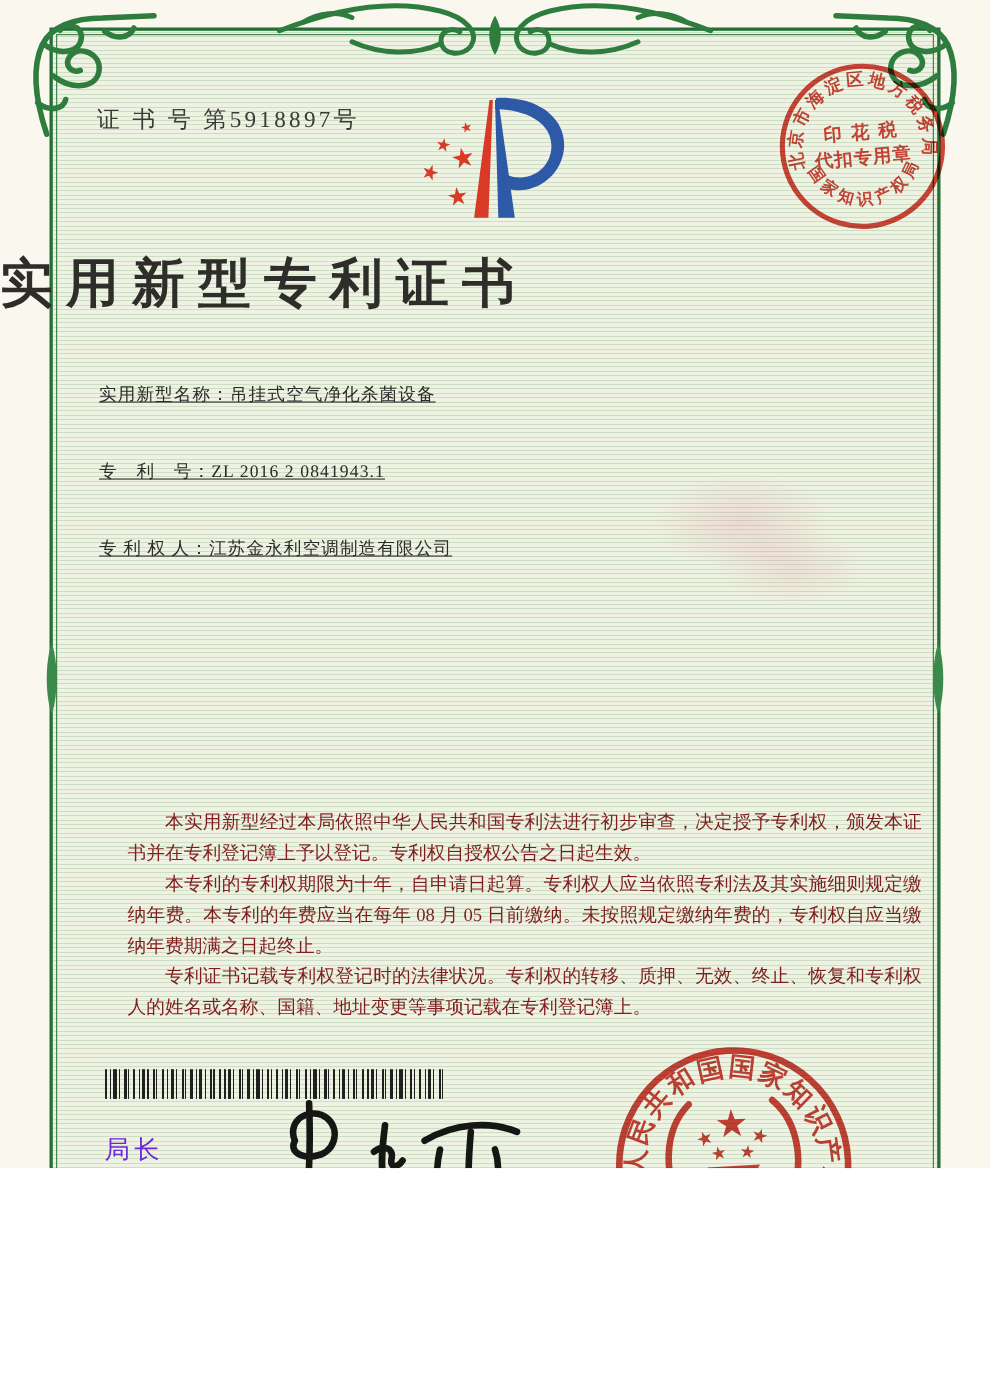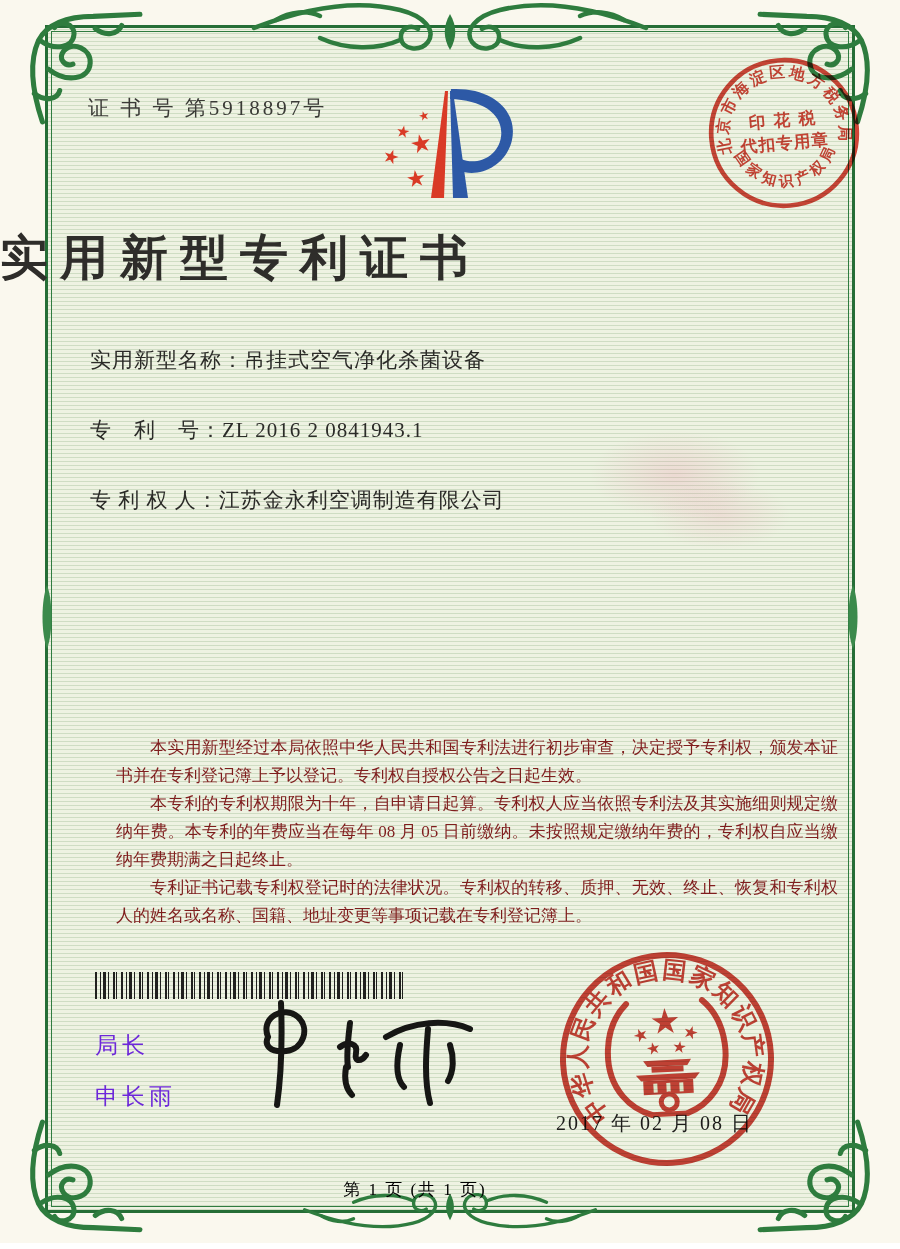--- a/index.html
+++ b/index.html
@@ -1,18 +1,18 @@
 <!DOCTYPE html>
 <html><head>
 <meta charset="utf-8">
 <style>
   html,body{margin:0;padding:0;}
   .page{
     position:relative;
-    width:900px;height:1243px;
+    width:900px;height:1062px;
     background:#faf8ee;
     overflow:hidden;
     font-family:"Liberation Serif","DejaVu Serif",serif;
     color:#2b2b28;
   }
   
   .frame{
     position:absolute;left:45px;top:25px;width:804px;height:1182px;
     border:3px solid #256e36;
     background:
@@ -42,21 +42,21 @@
   .stamp-tax{
     position:absolute;left:706px;top:55px;width:156px;height:156px;
     mix-blend-mode:multiply;opacity:.92;transform:rotate(-5deg);
   }
   .title{
     position:absolute;left:0;right:0;top:226px;
     font-size:48px;font-weight:bold;
     letter-spacing:12px;color:#2e2d2a;
   }
   .fields{position:absolute;left:90px;top:348px;right:70px;}
-  .field-row{margin-bottom:46px;font-size:21px;line-height:24px;white-space:nowrap;}
+  .field-row{margin-bottom:46px;font-size:16px;line-height:24px;white-space:nowrap;text-decoration:underline;}
   .field-label{letter-spacing:1px;}
   .field-value{letter-spacing:1px;}
   .paras{
     position:absolute;left:88px;right:62px;top:734px;
     font-size:17px;line-height:28px;text-align:justify;color:#7f1d1d;margin-left:28px;
   }
   .paras p{margin:0;text-indent:2em;}
   .barcode{
     position:absolute;left:95px;top:972px;width:310px;height:27px;
     background:repeating-linear-gradient(90deg,

